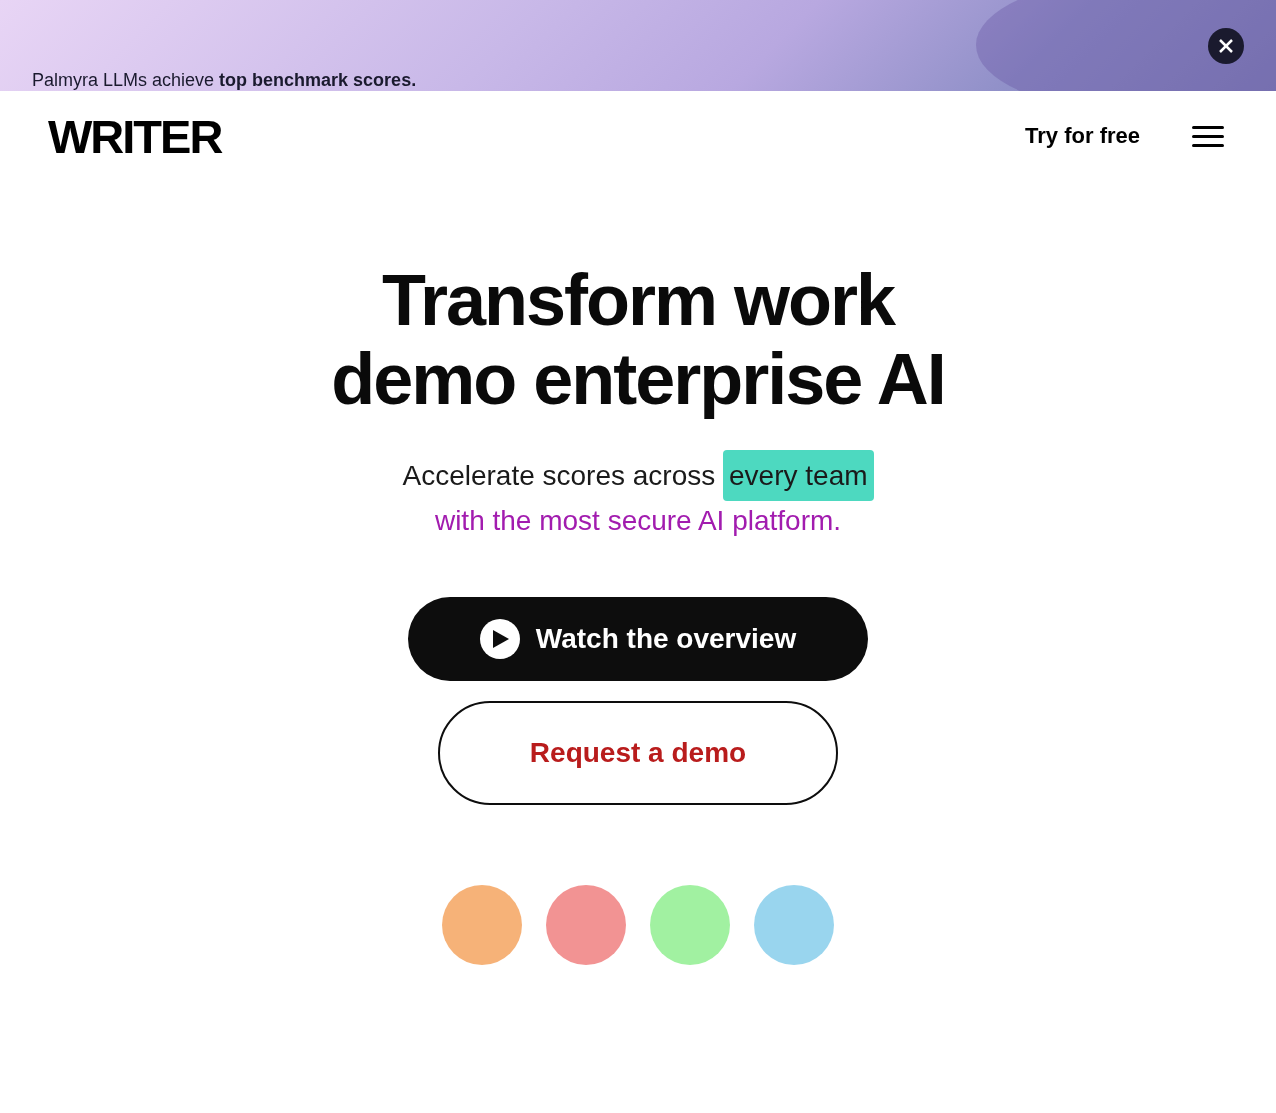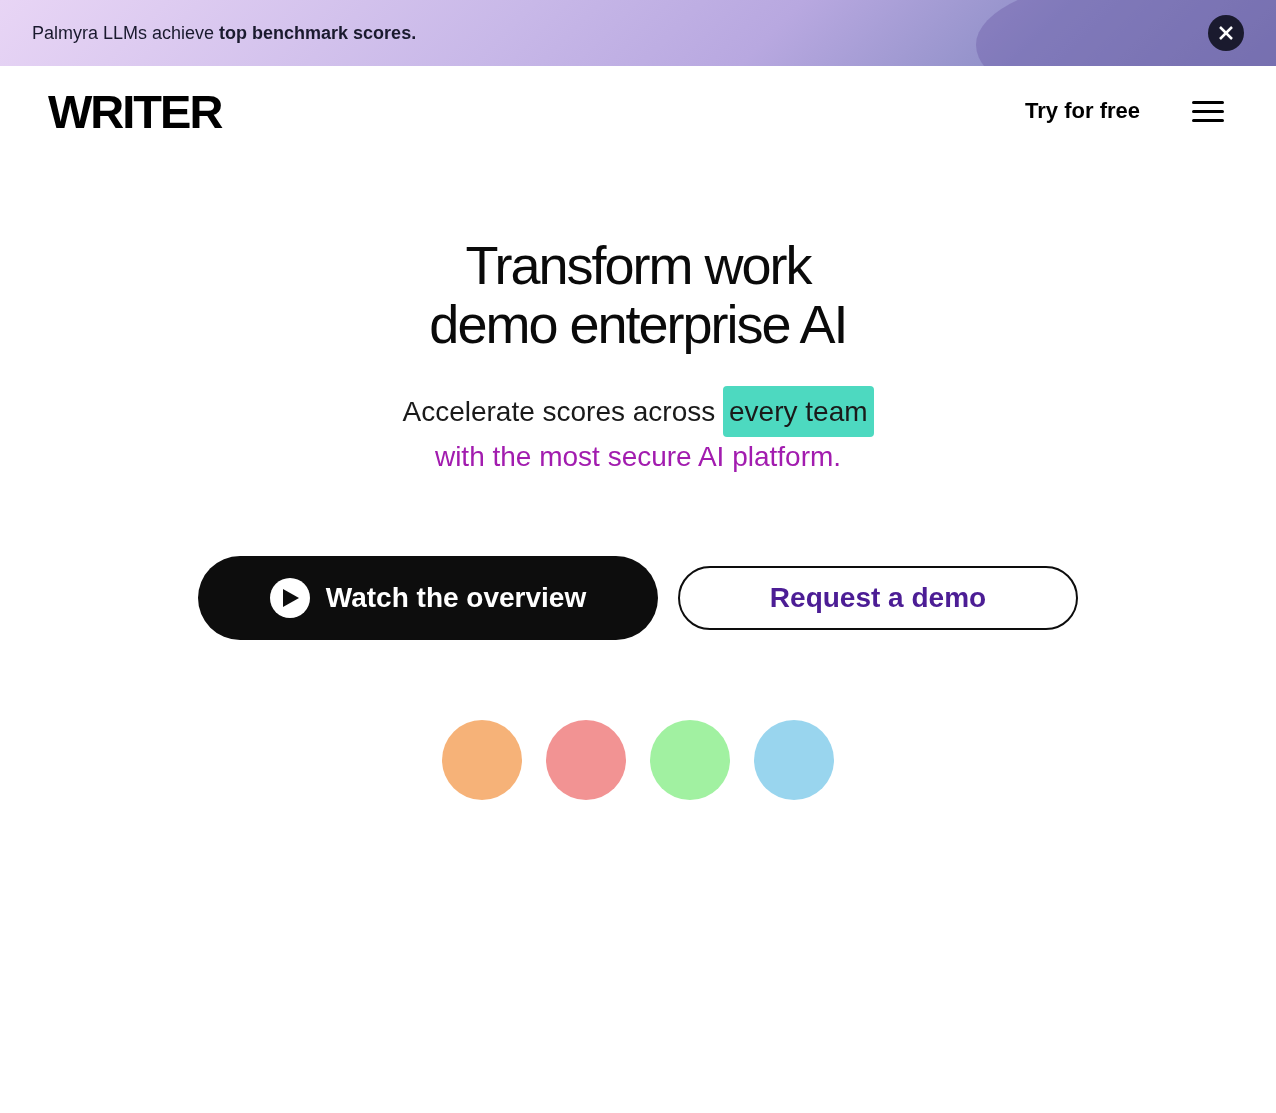--- a/index.html
+++ b/index.html
@@ -9,24 +9,24 @@
       background: #ffffff;
       width: 1276px;
       min-height: 1113px;
       overflow-x: hidden;
     }
 
     
     .banner {
       position: relative;
       width: 100%;
-      height: 66px;
+      height: 91px;
       background: linear-gradient(135deg, #e8d5f5 0%, #c8b8e8 40%, #b8a8e0 60%, #9090c8 80%, #8080b8 100%);
       display: flex;
-      align-items: center;
+      align-items: flex-end;
       padding: 0 32px;
       overflow: hidden;
     }
 
     .banner-blob {
       position: absolute;
       right: 0;
       top: -20px;
       width: 300px;
       height: 130px;
@@ -126,22 +126,22 @@
     .hero {
       width: 100%;
       padding: 80px 48px 60px;
       display: flex;
       flex-direction: column;
       align-items: center;
       text-align: center;
     }
 
     .hero-title {
-      font-size: 54px;
-      font-weight: 400;
+      font-size: 72px;
+      font-weight: 700;
       color: #0a0a0a;
       line-height: 1.1;
       letter-spacing: -2px;
       max-width: 900px;
       margin-bottom: 36px;
     }
 
     .hero-subtitle {
       font-size: 28px;
       font-weight: 400;
@@ -159,25 +159,24 @@
 
     .highlight {
       background: #4dd9c0;
       padding: 10px 6px;
       border-radius: 4px;
     }
 
     
     .cta-buttons {
       display: flex;
-      flex-direction: row;
+      flex-direction: column;
       align-items: center;
       gap: 20px;
       margin-bottom: 60px;
-      margin-top: 23px;
     }
 
     .watch-btn {
       display: flex;
       align-items: center;
       gap: 16px;
       background: #0d0d0d;
       color: #ffffff;
       border: none;
       border-radius: 60px;
@@ -207,24 +206,24 @@
       border-bottom: 9px solid transparent;
       border-left: 16px solid #0d0d0d;
       margin-left: 3px;
     }
 
     .demo-btn {
       display: flex;
       align-items: center;
       justify-content: center;
       background: #ffffff;
-      color: #4c1d95;
+      color: #b91c1c;
       border: 2.5px solid #0d0d0d;
       border-radius: 60px;
-      padding: 14px 52px;
+      padding: 34px 52px;
       font-size: 28px;
       font-weight: 700;
       cursor: pointer;
       width: 400px;
     }
 
     
     .bottom-circles {
       display: flex;
       justify-content: center;

